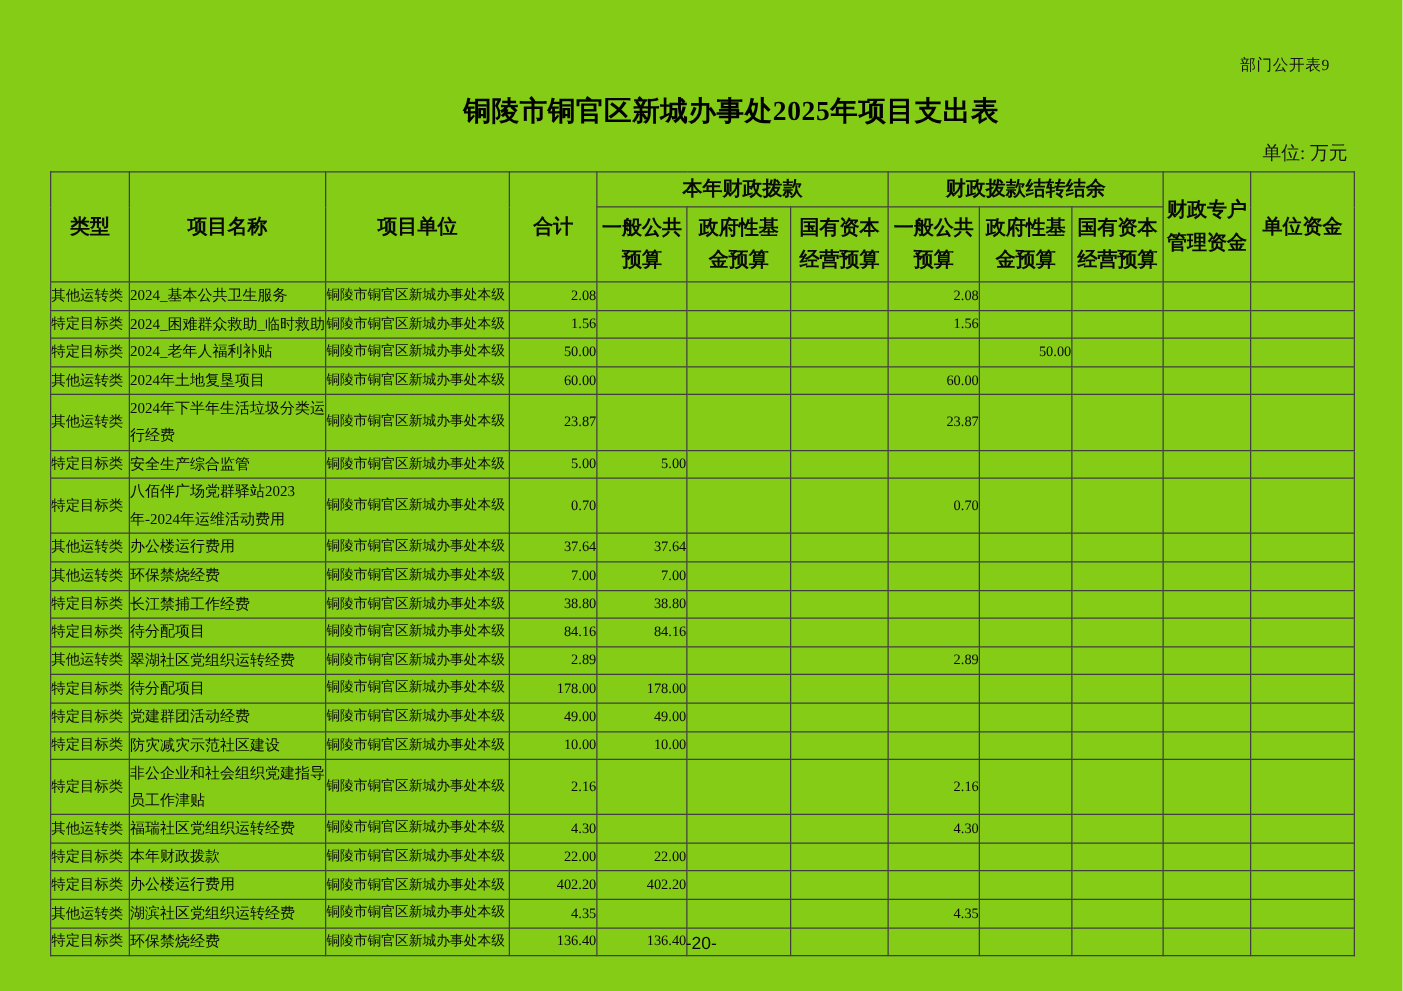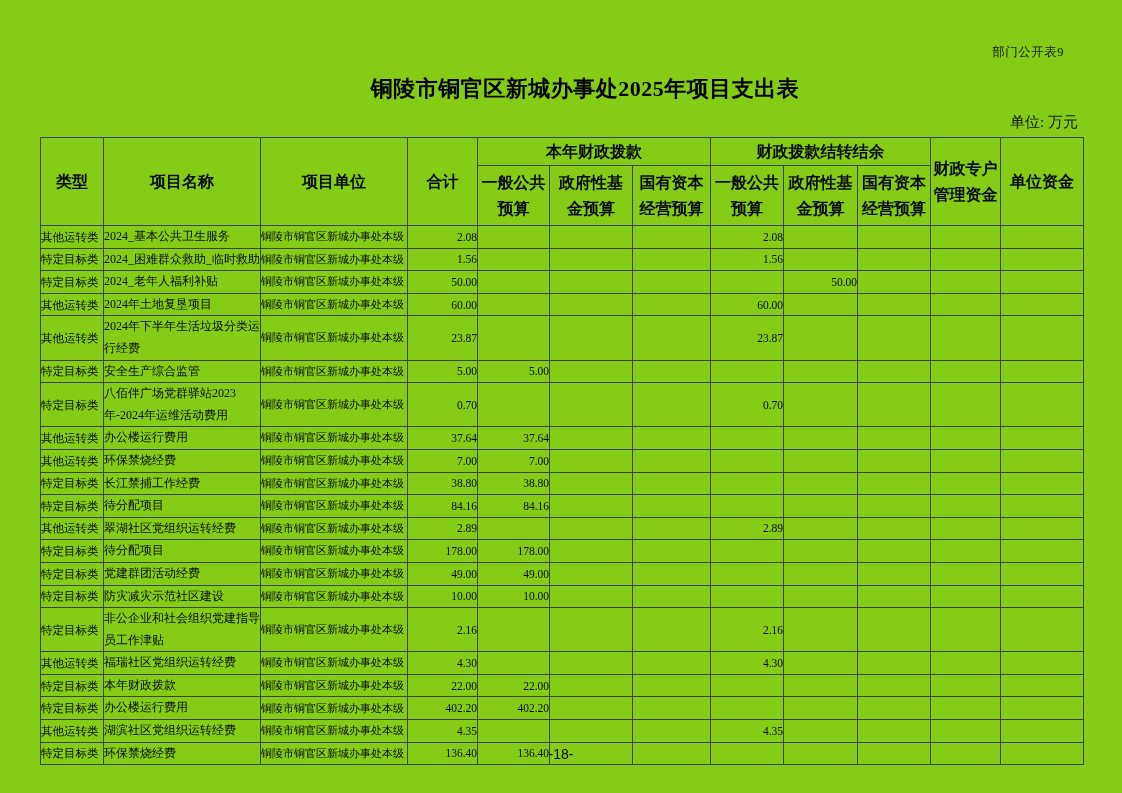--- a/index.html
+++ b/index.html
@@ -451,15 +451,15 @@
     <td class="c-num"></td>
     <td class="c-num"></td>
     <td class="c-num"></td>
     <td class="c-num"></td>
     <td class="c-num"></td>
     <td class="c-num"></td>
   </tr>
       </tbody>
   </table>
 
-  <div class="page-number">-18-</div>
+  <div class="page-number">-20-</div>
 
 </div>
 
 </body></html>

